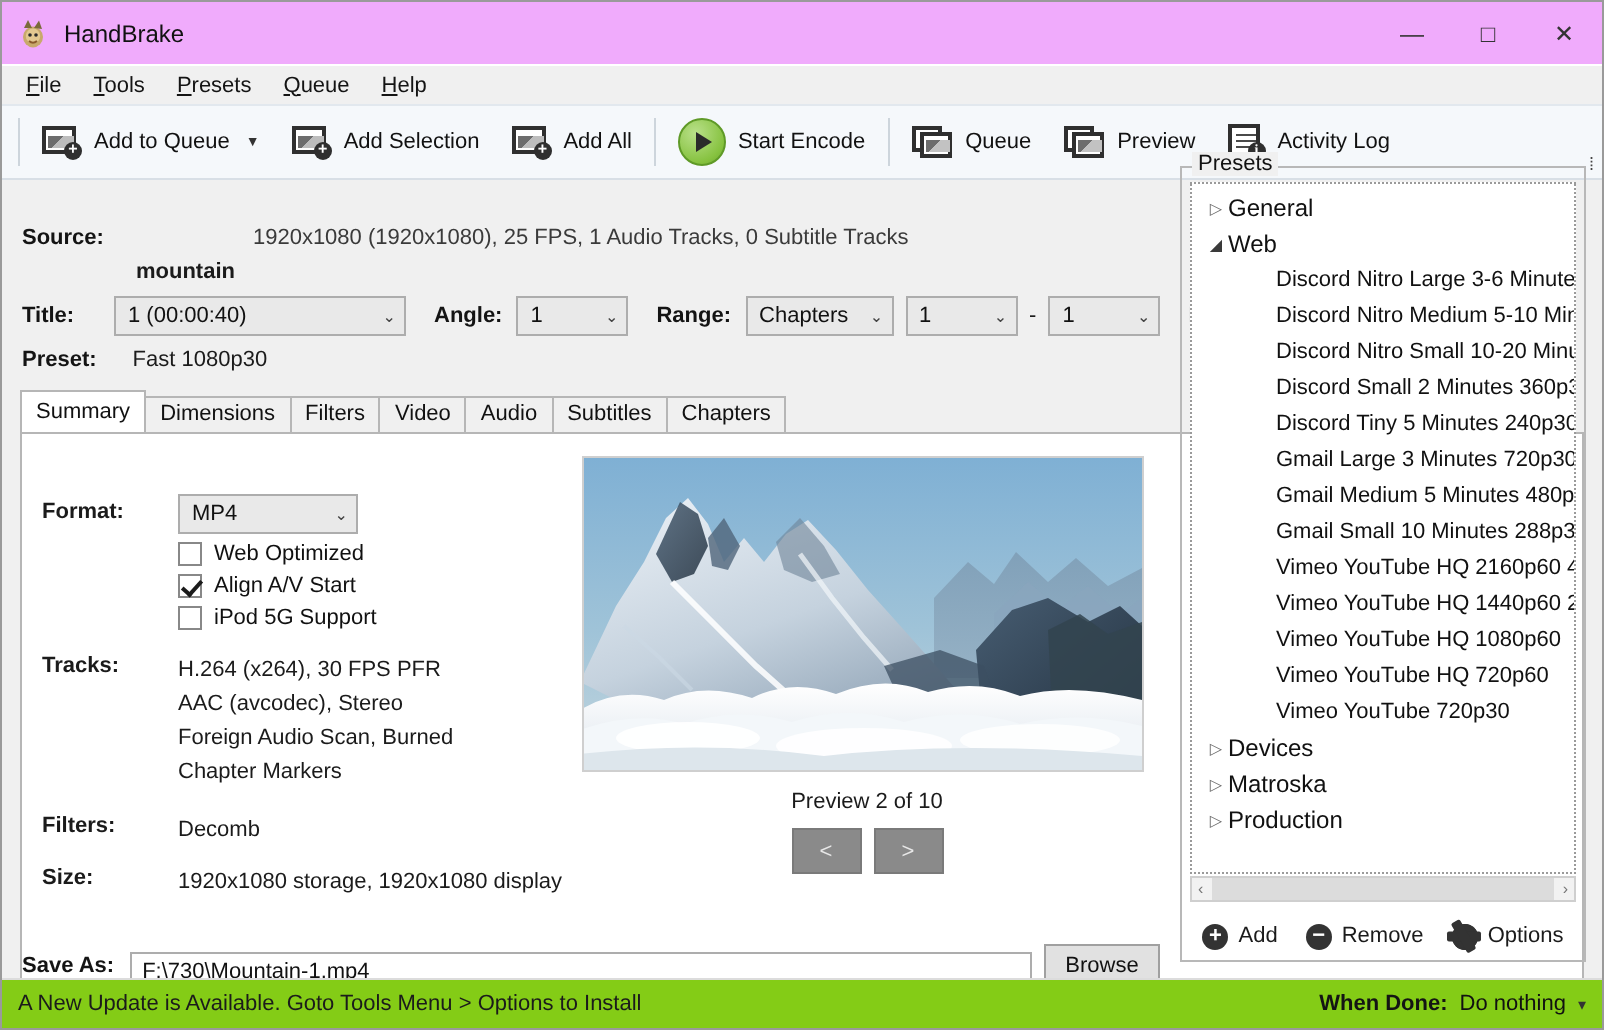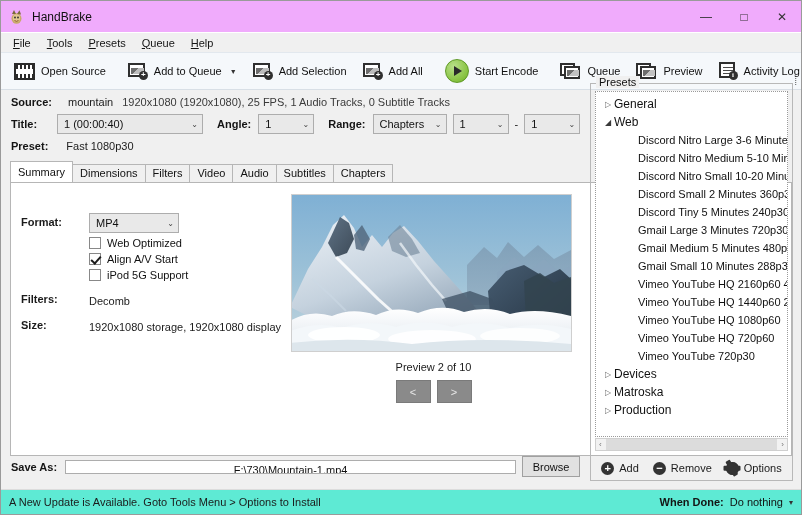--- a/index.html
+++ b/index.html
@@ -103,21 +103,21 @@
   .ic-log .bd{
     position:absolute;right:0;bottom:0;width:9px;height:9px;border-radius:50%;
     background:#2f2f2f;color:#fff;font-size:7px;line-height:9px;text-align:center;
     font-family:"Liberation Serif",serif;font-weight:bold;
   }
 
   
   .info-area{padding:6px 10px 0 10px;}
   .row{display:flex;align-items:center;margin-bottom:6px;}
   .lbl{font-weight:bold;font-size:11px;color:#141414;}
-  .src-name{font-weight:normal;margin-left:16px;font-size:11px;}
+  .src-name{font-weight:bold;margin-left:16px;font-size:11px;margin-top:34px;}
   .src-meta{margin-left:9px;color:#3a3a3a;font-size:11px;}
 
   .combo{
     height:20px;border:1px solid #adadad;background:#e9e9e9;
     display:flex;align-items:center;justify-content:space-between;
     padding:0 4px 0 6px;font-size:11px;color:#111;box-sizing:border-box;
   }
   .combo .cv{overflow:hidden;white-space:nowrap;}
   .combo .ca{font-size:8px;color:#444;margin-left:6px;}
 
@@ -221,37 +221,37 @@
     box-shadow:0 0 0 1px #333 inset;flex:0 0 auto;position:relative;
   }
   .gear:before,.gear:after{
     content:"";position:absolute;left:50%;top:50%;width:17px;height:4.5px;
     background:#333;transform:translate(-50%,-50%);border-radius:1px;
   }
   .gear:after{transform:translate(-50%,-50%) rotate(60deg);}
 
   
   .saveas{
-    position:absolute;left:10px;top:455px;width:569px;display:flex;align-items:center;text-align:center;
+    position:absolute;left:10px;top:471px;width:569px;display:flex;align-items:center;
   }
   .saveas .lbl{margin-right:8px;}
   .txtin{
     flex:1;height:14px;border:1px solid #adadad;background:#fff;
     font-size:11px;color:#111;padding:0 5px;line-height:19px;box-sizing:border-box;
     white-space:nowrap;overflow:hidden;
   }
   .btn{
     height:21px;min-width:58px;background:#e1e1e1;border:1px solid #a0a0a0;
     font-size:11px;color:#111;display:flex;align-items:center;justify-content:center;
     margin-left:6px;box-sizing:border-box;
   }
 
   
   .statusbar{
-    position:absolute;left:0;right:0;bottom:0;height:25px;background:#5eead4;
+    position:absolute;left:0;right:0;bottom:0;height:25px;background:#84cc16;
     border-top:1px solid #dcdcdc;display:flex;align-items:center;
     padding:0 8px;box-sizing:border-box;
   }
   .status-text{font-size:11px;color:#1b1b1b;}
   .whendone{margin-left:auto;display:flex;align-items:center;gap:6px;}
   .whendone .lbl{font-weight:bold;}
   .wd-val{font-size:11px;color:#111;}
   .wd-car{font-size:8px;color:#333;}
 </style>
 </head>
@@ -283,24 +283,20 @@
 
   <div class="menubar">
     <div class="menu-item"><u>F</u><span>ile</span></div>
     <div class="menu-item"><u>T</u><span>ools</span></div>
     <div class="menu-item"><u>P</u><span>resets</span></div>
     <div class="menu-item"><u>Q</u><span>ueue</span></div>
     <div class="menu-item"><u>H</u><span>elp</span></div>
   </div>
 
   <div class="toolbar">
-    <div class="tb-btn">
-      <span class="ic ic-film"></span>
-      <span>Open Source</span>
-    </div>
     <div class="tb-sep"></div>
     <div class="tb-btn">
       <span class="ic ic-imgplus">
           <span class="f"></span>
           <span class="p">+</span>
         </span>
       <span>Add to Queue</span>
       <span class="tb-caret">▼</span>
     </div>
     <div class="tb-btn">
@@ -416,20 +412,29 @@
       </div>
       <div class="chk-row">
         <span class="chkbox on"></span>
         <span class="chk-lbl">Align A/V Start</span>
       </div>
       <div class="chk-row">
         <span class="chkbox"></span>
         <span class="chk-lbl">iPod 5G Support</span>
       </div>
 
+      <div class="block">
+        <span class="f-lbl" style="padding-top:0">Tracks:</span>
+        <div class="vals">
+          <div>H.264 (x264), 30 FPS PFR</div>
+          <div>AAC (avcodec), Stereo</div>
+          <div>Foreign Audio Scan, Burned</div>
+          <div>Chapter Markers</div>
+        </div>
+      </div>
 
       <div class="block">
         <span class="f-lbl" style="padding-top:0">Filters:</span>
         <div class="vals">
           <div>Decomb</div>
         </div>
       </div>
 
       <div class="block" style="margin-top:9px">
         <span class="f-lbl" style="padding-top:0">Size:</span>

